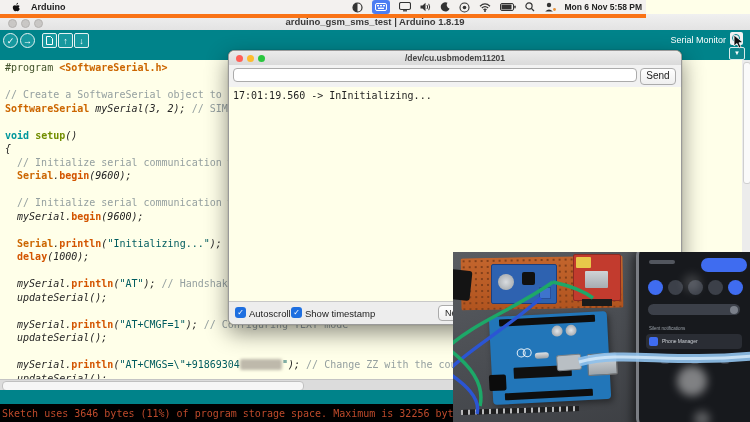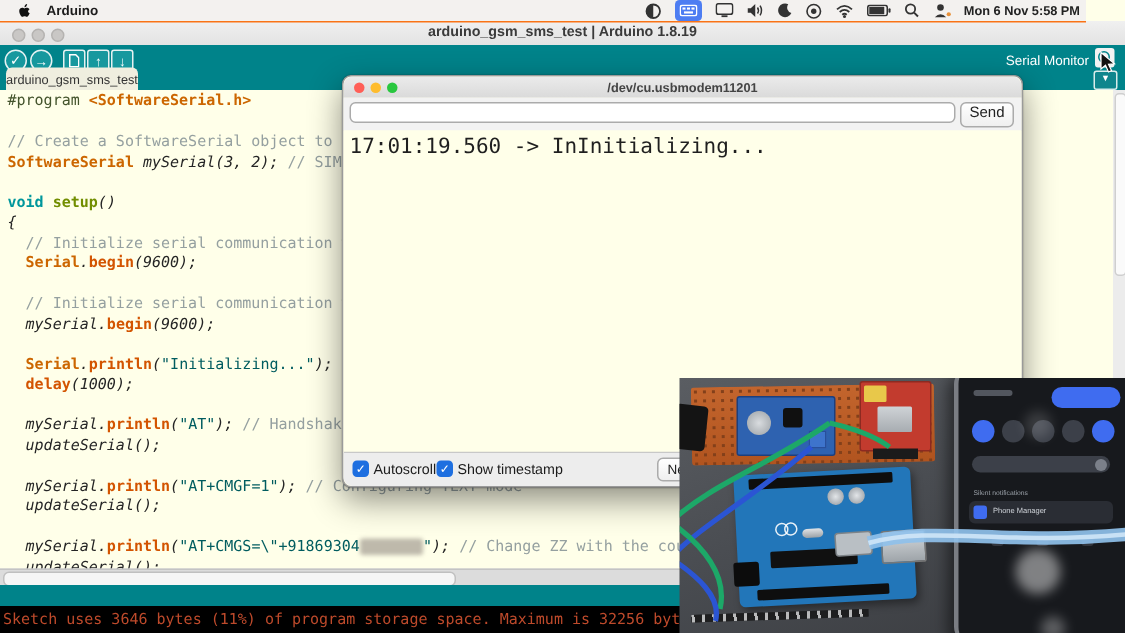--- a/index.html
+++ b/index.html
@@ -1,21 +1,21 @@
 <!DOCTYPE html>
 <html><head>
 <meta charset="utf-8">
 <style>
   html,body{margin:0;padding:0;background:#222;}
   #screen{position:relative;width:750px;height:422px;overflow:hidden;
           font-family:"Liberation Sans","DejaVu Sans",sans-serif;background:#FFFFE9;}
   .abs{position:absolute;}
 
   
-  #menubar{left:0;top:0;width:724px;height:14px;background:#F3F1EF;border-bottom:1px solid #f97316;
+  #menubar{left:0;top:0;width:646px;height:14px;background:#F3F1EF;border-bottom:4px solid #f97316;
            display:flex;align-items:center;font-size:9px;color:#1c1c1c;z-index:60;text-align:right;}
   #menubar .appname{font-weight:bold;margin-left:10px;}
   .mb-right{position:absolute;right:4px;top:0;height:14px;display:flex;align-items:center;gap:9px;}
   .mb-ic{display:flex;align-items:center;justify-content:center;height:12px;}
   .mb-clock{font-size:8.5px;font-weight:bold;color:#222;}
   .blue-ic{background:#4D7DF2;border-radius:3px;padding:1px 3px;}
 
   
   #titlebar{left:0;top:14px;width:750px;height:16px;background:linear-gradient(#F0F0F0,#E3E3E3);
             border-bottom:1px solid #C6C6C6;z-index:1;}
@@ -70,21 +70,21 @@
   #sw-title{position:absolute;left:0;top:0;right:0;height:14px;background:linear-gradient(#EBEBEB,#DADADA);
             border-bottom:1px solid #bdbdbd;border-radius:6px 6px 0 0;}
   .tl{position:absolute;top:3.5px;width:7px;height:7px;border-radius:50%;}
   #sw-title .t{text-align:center;font-size:8.5px;font-weight:bold;color:#444;line-height:14px;}
   #sw-inputrow{position:absolute;left:0;top:14px;right:0;height:22px;background:#F2F2F2;}
   #sw-input{position:absolute;left:4px;top:3px;width:404px;height:14px;background:#fff;
             border:1px solid #ABABAB;border-radius:4px;font-size:9px;padding:0 4px;box-sizing:border-box;}
   #sw-send{position:absolute;right:5px;top:3px;width:34px;height:15px;background:linear-gradient(#fff,#efefef);
            border:1px solid #ABABAB;border-radius:4px;font-size:10px;color:#222;text-align:center;line-height:14px;}
   #sw-out{position:absolute;left:0;top:36px;right:0;bottom:22px;background:#FFFFE9;overflow:hidden;}
-  #sw-out div{font-family:"DejaVu Sans Mono","Liberation Mono",monospace;font-size:14px;color:#1f1f1f;
+  #sw-out div{font-family:"DejaVu Sans Mono","Liberation Mono",monospace;font-size:10px;color:#1f1f1f;
               padding:3px 0 0 4px;white-space:pre;}
   #sw-bottom{position:absolute;left:0;bottom:0;right:0;height:22px;background:#EDEDED;
              border-top:1px solid #C8C8C8;border-radius:0 0 6px 6px;}
   .chk{position:absolute;top:5px;width:11px;height:11px;background:#1E6FE0;border-radius:3px;color:#fff;
        font-size:8px;text-align:center;line-height:11px;}
   .chklab{position:absolute;top:6px;font-size:9.5px;color:#1c1c1c;}
   #sw-newline{position:absolute;left:209px;top:3px;width:60px;height:16px;background:linear-gradient(#fff,#efefef);
               border:1px solid #ABABAB;border-radius:4px;font-size:9px;color:#222;line-height:15px;padding-left:6px;box-sizing:border-box;}
 
   
@@ -241,21 +241,20 @@
     <div class="tbtn sq" style="left:74px">
         <span>↓</span>
       </div>
     <span id="sm-label">Serial Monitor</span>
     <div id="sm-box">
       <span class="mag"></span>
       <span class="maghandle"></span>
     </div>
   </div>
 
-  <div id="tab" class="abs">arduino_gsm_sms_test</div>
   <div id="tab-dd" class="abs"><span>▼</span></div>
 
   <div id="editor" class="abs">
     <div id="code">
         <div class="code-line"><span class="c-dir">#program </span><span class="c-type">&lt;SoftwareSerial.h&gt;</span></div>
         <div class="code-line">&nbsp;</div>
         <div class="code-line"><span class="c-com">// Create a SoftwareSerial object to conn</span></div>
         <div class="code-line"><span class="c-type">SoftwareSerial</span><span class="c-pln"> mySerial(3, 2); </span><span class="c-com">// SIM800L</span></div>
         <div class="code-line">&nbsp;</div>
         <div class="code-line"><span class="c-kw">void</span><span class="c-pln"> </span><span class="c-ufn">setup</span><span class="c-pln">()</span></div>

